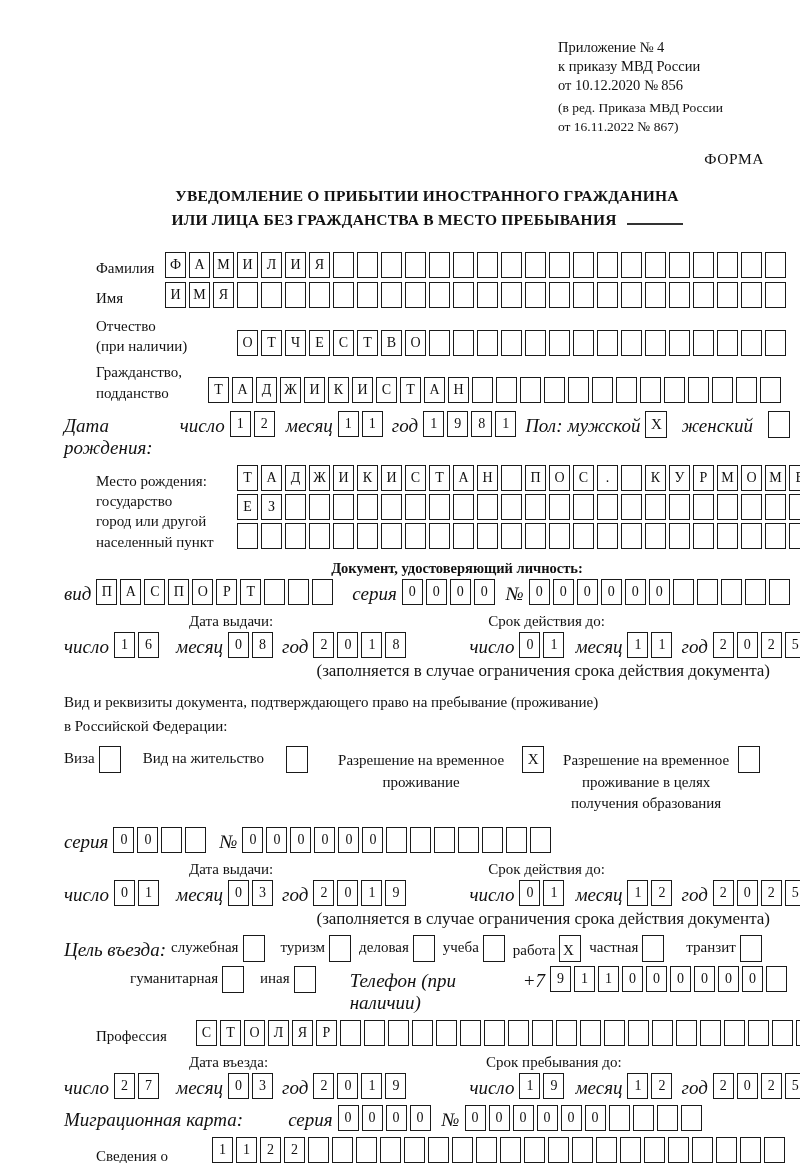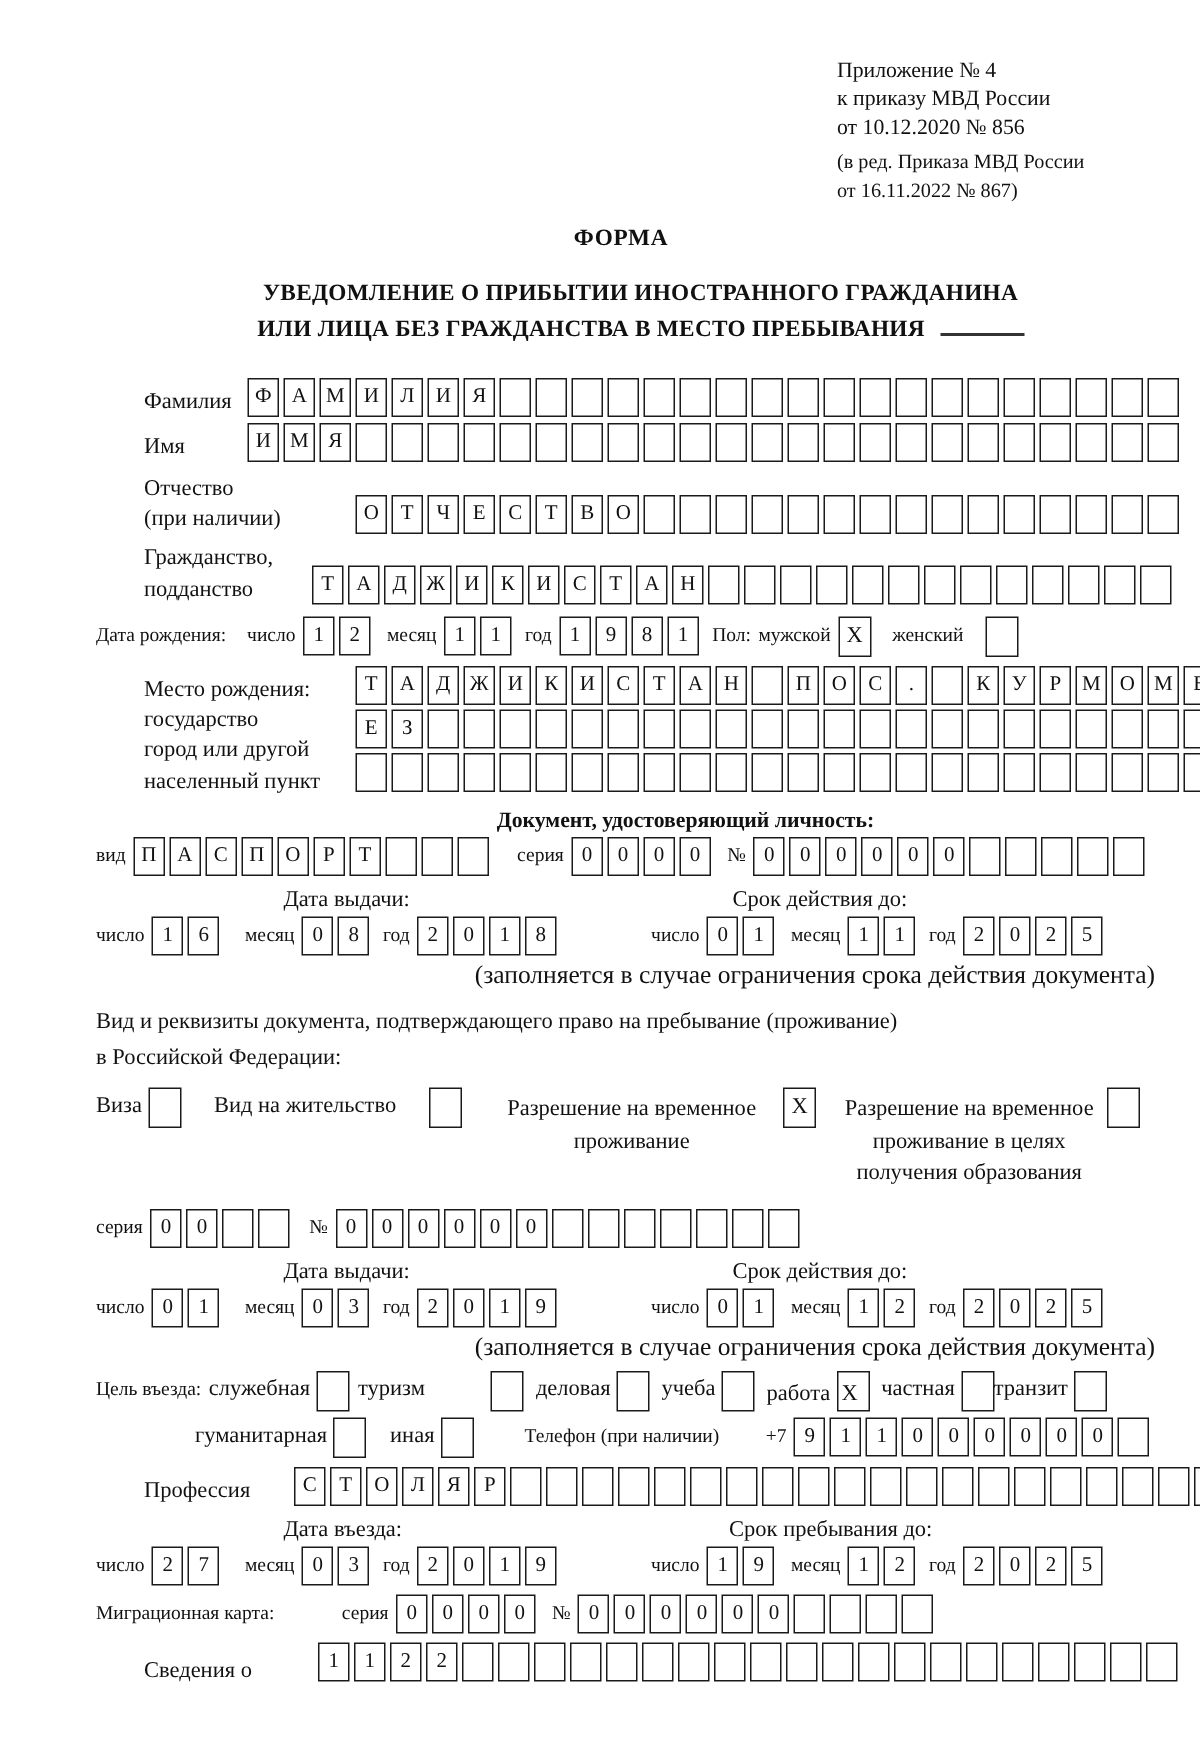--- a/index.html
+++ b/index.html
@@ -2,39 +2,39 @@
 <html><head>
 <meta charset="utf-8">
 <style>
   * { box-sizing: border-box; }
   html,body { margin:0; padding:0; background:#ffffff; }
   body { font-family:"Liberation Serif", serif; color:#111; }
   .page { width:800px; height:1163px; padding:38px 10px 0 64px; position:relative; overflow:hidden; background:#fff; }
 
   .annex { margin-left:auto; margin-right:32px; width:200px; font-size:14.5px; line-height:1.32; }
   .annex .amend { font-size:13.5px; margin-top:4px; line-height:1.35; }
-  .forma { text-align:center; margin-right:26px; font-weight:bold; font-size:15.5px; margin-top:14px; letter-spacing:.5px; }
+  .forma { text-align:right; margin-right:26px; font-weight:normal; font-size:15.5px; margin-top:14px; letter-spacing:.5px; }
 
   .title { text-align:center; font-weight:bold; font-size:15.5px; margin-top:16px; line-height:1.55; letter-spacing:.2px; }
   .blankline { display:inline-block; width:56px; border-bottom:2px solid #333; margin-left:10px; height:12px; }
   .sec1 { text-align:center; font-weight:bold; font-size:14.5px; margin-top:24px; margin-left:-8px; letter-spacing:.2px; }
 
   .frow { display:flex; align-items:flex-end; margin-top:4px; font-size:15px;margin-left:32px; }
   .flabel { flex-shrink:0; line-height:1.35; padding-top:4px; }
   .lab-69 { width:69px; }
   .lab-141 { width:141px; }
   .lab-112 { width:112px; }
   .lab-116 { width:116px; }
 
   .cellrow { display:flex; flex-wrap:nowrap; }
   .cellstack .cellrow { margin-bottom:3px; }
   .cell { width:21px; height:26px; border:1.5px solid #1a1a1a; margin-right:3px; display:inline-flex; align-items:center; justify-content:center; font-size:14px; flex-shrink:0; background:#fff; }
   .checkbox { width:22px; height:27px; border:1.5px solid #1a1a1a; display:inline-flex; align-items:center; justify-content:center; font-size:15px; flex-shrink:0; background:#fff; }
 
-  .dlabel { padding:4px 5px 0 0; font-size:13px; }
+  .dlabel { padding:4px 5px 0 0; font-size:19px;font-style:italic; }
   .daterow { display:flex; align-items:flex-start; margin-top:2px; font-size:15px; }
   .dg-headers { display:flex; font-size:15px; margin-top:8px; }
   .note { font-size:17px; text-align:right; margin-right:20px; margin-top:3px; }
   .docheader { text-align:center; font-weight:bold; font-size:14.5px; margin-top:8px; margin-left:60px; }
   .gapline { margin-top:10px; font-size:15px; line-height:1.5; }
 
   .optrow { display:flex; align-items:flex-start; margin-top:8px; font-size:15px; }
   .opt { display:flex; align-items:flex-start; }
   .opt .optlabel { padding-top:4px; }
   .optwrap { text-align:center; line-height:1.45; padding-top:4px; }
@@ -480,41 +480,41 @@
       </span>
   </div>
   <div class="note">(заполняется в случае ограничения срока действия документа)</div>
 
   <div class="daterow" style="margin-top:6px;">
     <span class="dlabel">Цель въезда:</span>
     <span class="purpose">
       <span>служебная</span>
       <span class="checkbox"></span>
     </span>
-    <span class="purpose" style="margin-left:6px;gap:40px;">
+    <span class="purpose" style="margin-left:16px;">
       <span>туризм</span>
       <span class="checkbox"></span>
     </span>
     <span class="purpose" style="margin-left:8px;">
       <span>деловая</span>
       <span class="checkbox"></span>
     </span>
     <span class="purpose" style="margin-left:8px;">
       <span>учеба</span>
       <span class="checkbox"></span>
     </span>
     <span class="purpose" style="margin-left:8px;align-items:center;">
       <span>работа</span>
       <span class="checkbox">X</span>
     </span>
     <span class="purpose" style="margin-left:8px;">
       <span>частная</span>
       <span class="checkbox"></span>
     </span>
-    <span class="purpose" style="margin-left:0;">
+    <span class="purpose" style="margin-left:22px;">
       <span>транзит</span>
       <span class="checkbox"></span>
     </span>
   </div>
 
   <div class="daterow" style="margin-top:4px; margin-left:66px;">
     <span class="purpose">
       <span>гуманитарная</span>
       <span class="checkbox"></span>
     </span>

